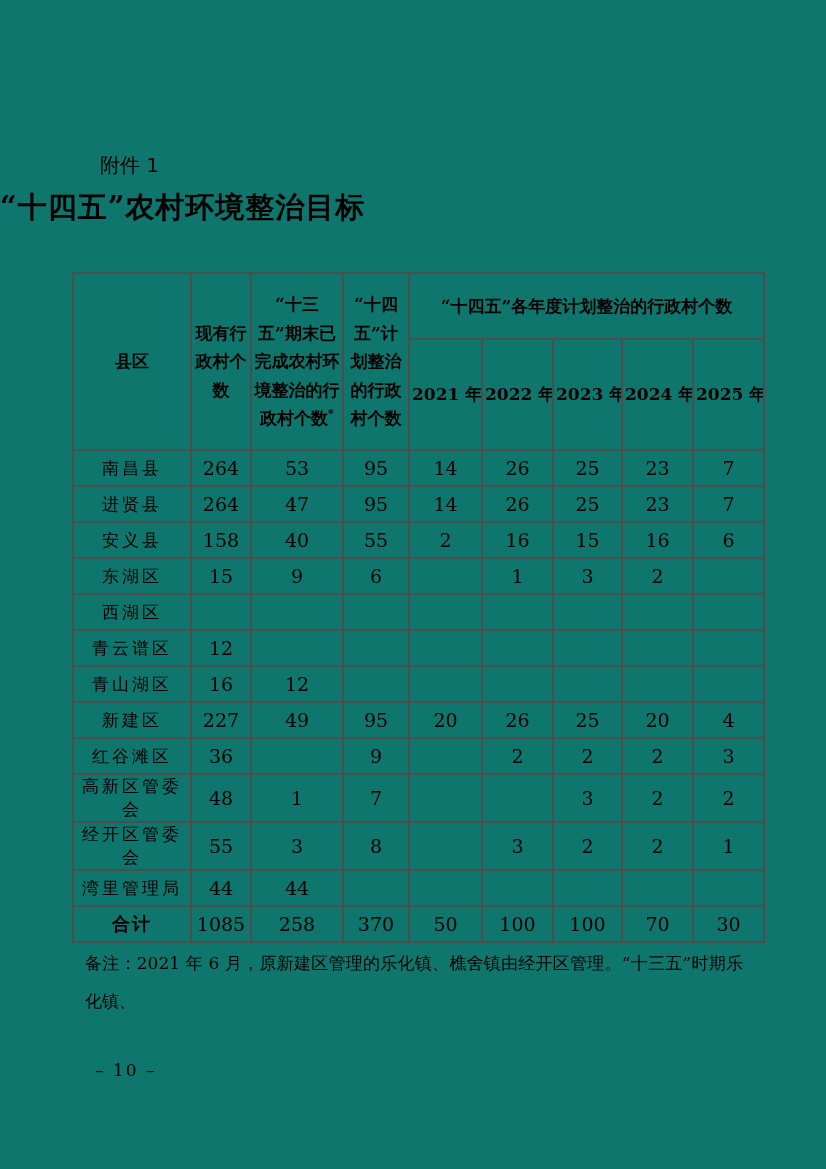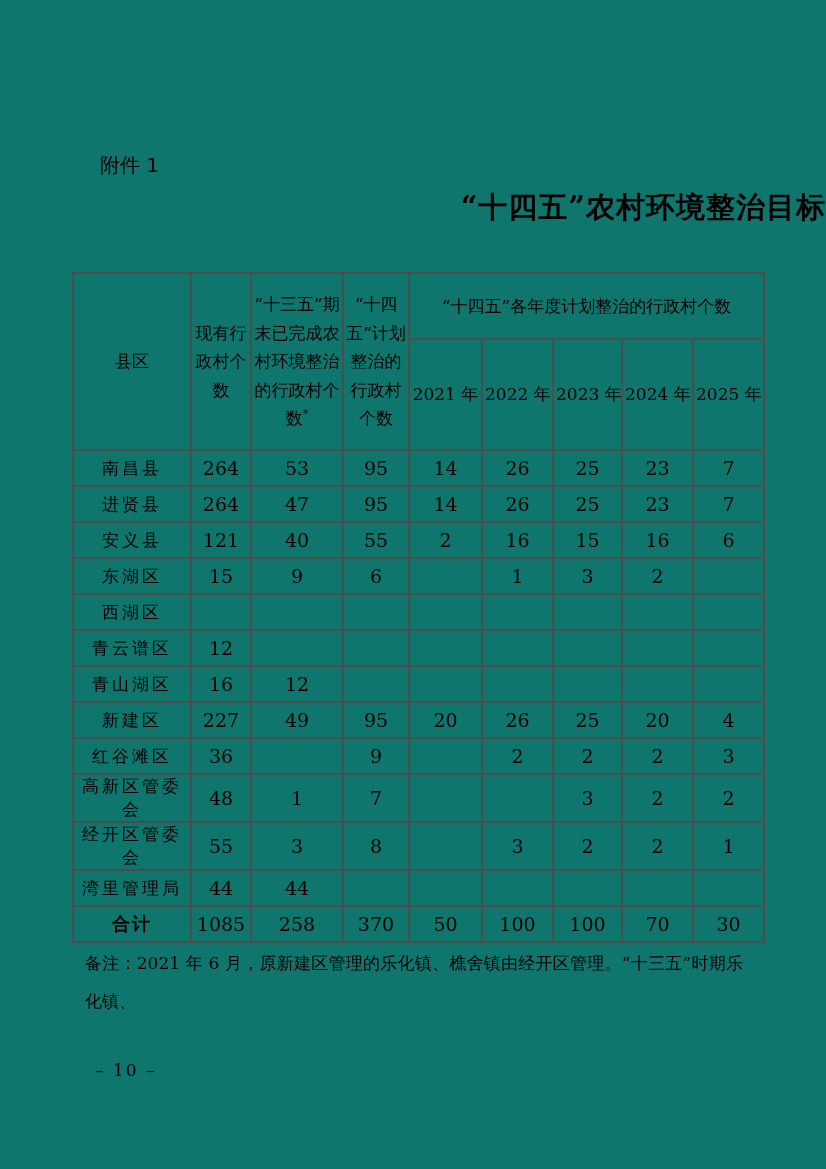--- a/index.html
+++ b/index.html
@@ -23,21 +23,21 @@
     font-family: "DejaVu Sans", "Liberation Sans", sans-serif;
     font-size: 20px;
     color: #000000;
   }
   .title {
     position: absolute;
     left: 0;
     top: 188px;
     width: 100%;
     margin: 0;
-    text-align: right;
+    text-align: left;
     font-size: 29px;
     font-weight: bold;
     letter-spacing: 1px;
     font-family: "DejaVu Serif", "Liberation Serif", serif;
   }
   table.targets {
     position: absolute;
     left: 72px;
     top: 272px;
     border-collapse: collapse;
@@ -46,21 +46,21 @@
   }
   table.targets th,
   table.targets td {
     border: 2px solid #4d4d4d;
     text-align: center;
     vertical-align: middle;
     padding: 0 2px;
     overflow: hidden;
   }
   table.targets th {
-    font-weight: normal;
+    font-weight: bold;
     font-size: 17px;
     line-height: 1.68;
   }
   th.pad-wide {
     padding: 0 10px;
   }
   tr.hdr-group {
     height: 66px;
   }
   tr.hdr-years {
@@ -162,21 +162,21 @@
           <td class="val">47</td>
           <td class="val">95</td>
           <td class="val">14</td>
           <td class="val">26</td>
           <td class="val">25</td>
           <td class="val">23</td>
           <td class="val">7</td>
         </tr>
         <tr>
           <td class="district">安义县</td>
-          <td class="val">121</td>
+          <td class="val">158</td>
           <td class="val">40</td>
           <td class="val">55</td>
           <td class="val">2</td>
           <td class="val">16</td>
           <td class="val">15</td>
           <td class="val">16</td>
           <td class="val">6</td>
         </tr>
         <tr>
           <td class="district">东湖区</td>

